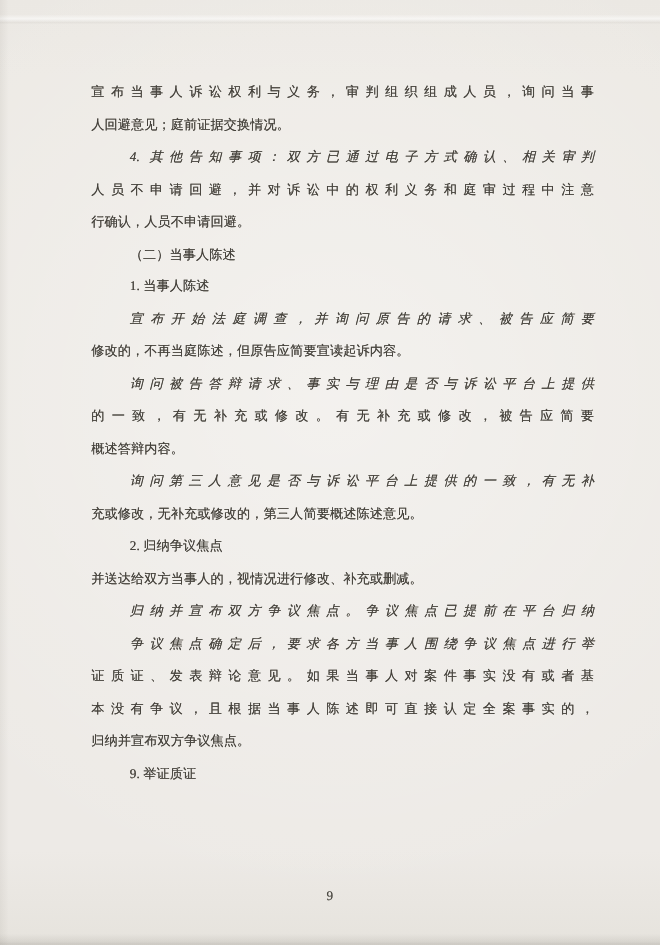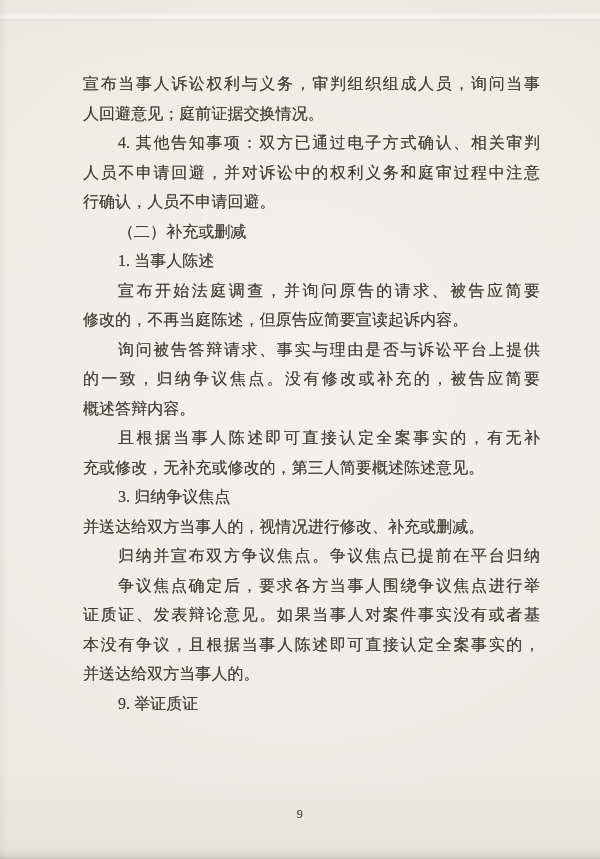--- a/index.html
+++ b/index.html
@@ -46,37 +46,38 @@
   .text-block {
     position: absolute;
     top: 69px;
     left: 83px;
     width: 457px;
     color: var(--ink, #45423c);
   }
   .line {
     height: 29.5px;
     line-height: 29.5px;
-    font-size: 16px;
+    font-size: 12px;
     letter-spacing: 0.05px;
     white-space: nowrap;
     text-shadow: 0 0 0.5px rgba(70, 66, 58, 0.75);
   }
   .line.justify {
     white-space: normal;
     text-align: justify;
     text-align-last: justify;
     text-justify: inter-character;
   }
   .line.indent {
     padding-left: 35px;
   }
   .line.justify.indent {
     padding-left: 0;
     text-indent: 35px;
+    font-style: italic;
   }
   .page-number {
     position: absolute;
     top: 807px;
     left: 0;
     width: 100%;
     text-align: center;
     font-size: 12px;
     line-height: 14px;
     color: #4b4943;
@@ -89,33 +90,33 @@
 
 <div class="page" style="--ink: #45423c;">
   <div class="scan-streak-top"></div>
   <div class="scan-shade-left"></div>
   <div class="text-block">
       <div class="line justify">宣布当事人诉讼权利与义务，审判组织组成人员，询问当事</div>
       <div class="line">人回避意见；庭前证据交换情况。</div>
       <div class="line indent justify">4. 其他告知事项：双方已通过电子方式确认、相关审判</div>
       <div class="line justify">人员不申请回避，并对诉讼中的权利义务和庭审过程中注意</div>
       <div class="line">行确认，人员不申请回避。</div>
-      <div class="line indent">（二）补充或删减</div>
+      <div class="line indent">（二）当事人陈述</div>
       <div class="line indent">1. 当事人陈述</div>
       <div class="line indent justify">宣布开始法庭调查，并询问原告的请求、被告应简要</div>
       <div class="line">修改的，不再当庭陈述，但原告应简要宣读起诉内容。</div>
       <div class="line indent justify">询问被告答辩请求、事实与理由是否与诉讼平台上提供</div>
-      <div class="line justify">的一致，归纳争议焦点。没有修改或补充的，被告应简要</div>
+      <div class="line justify">的一致，有无补充或修改。有无补充或修改，被告应简要</div>
       <div class="line">概述答辩内容。</div>
-      <div class="line indent justify">且根据当事人陈述即可直接认定全案事实的，有无补</div>
+      <div class="line indent justify">询问第三人意见是否与诉讼平台上提供的一致，有无补</div>
       <div class="line">充或修改，无补充或修改的，第三人简要概述陈述意见。</div>
-      <div class="line indent">3. 归纳争议焦点</div>
+      <div class="line indent">2. 归纳争议焦点</div>
       <div class="line">并送达给双方当事人的，视情况进行修改、补充或删减。</div>
       <div class="line indent justify">归纳并宣布双方争议焦点。争议焦点已提前在平台归纳</div>
       <div class="line indent justify">争议焦点确定后，要求各方当事人围绕争议焦点进行举</div>
       <div class="line justify">证质证、发表辩论意见。如果当事人对案件事实没有或者基</div>
       <div class="line justify">本没有争议，且根据当事人陈述即可直接认定全案事实的，</div>
-      <div class="line">并送达给双方当事人的。</div>
+      <div class="line">归纳并宣布双方争议焦点。</div>
       <div class="line indent">9. 举证质证</div>
     </div>
   <div class="page-number">9</div>
   <div class="scan-shadow-bottom"></div>
 </div>
 
 </body></html>

